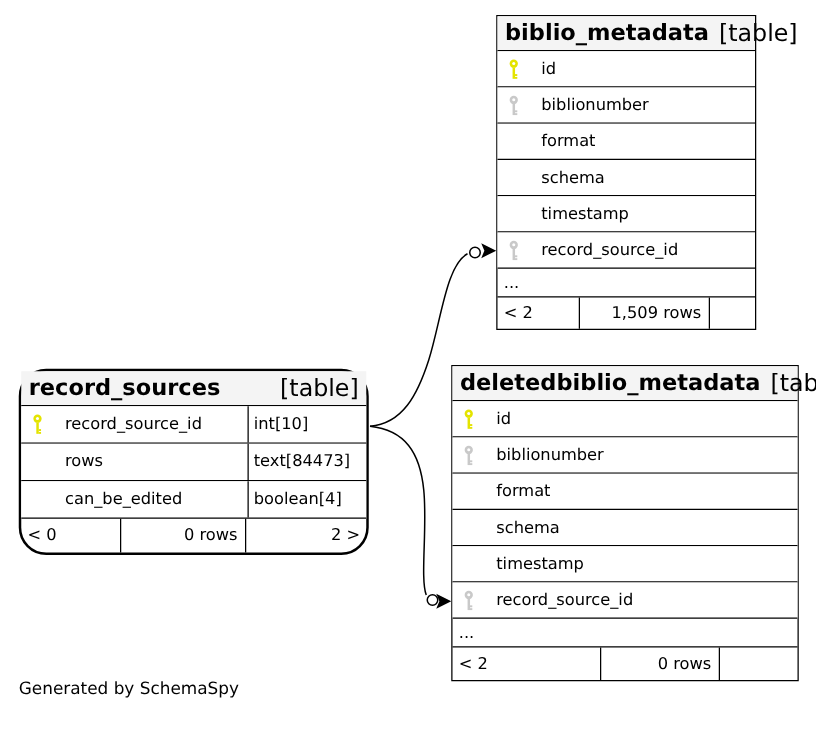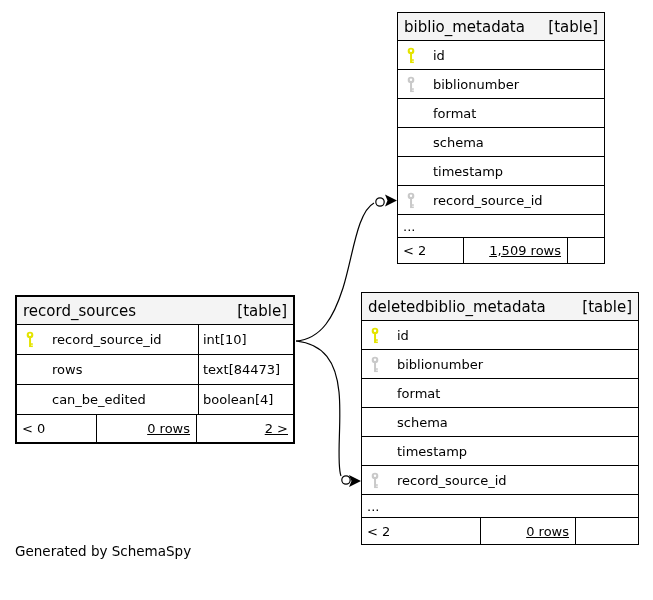--- a/index.html
+++ b/index.html
@@ -6,28 +6,28 @@
   #canvas{
     position:relative;width:653px;height:600px;background:#ffffff;
     font-family:"DejaVu Sans","Liberation Sans",sans-serif;
     font-size:13px;color:#000;overflow:hidden;
   }
   #edges{position:absolute;left:0;top:0;z-index:0;}
   .tbl{
     position:absolute;z-index:1;background:#ffffff;
     border:1px solid #000;box-sizing:border-box;
   }
-  .tbl.focal{border-width:2px;}
+  .tbl.focal{border-width:2px;border-radius:22px;}
   .thead{
     display:flex;justify-content:space-between;align-items:center;
     background:#f4f4f4;border-bottom:1px solid #000;
     height:28px;box-sizing:border-box;padding:0 6px;
   }
-  .tname{font-weight:normal;font-size:15px;white-space:nowrap;}
-  .tkind{font-size:15px;white-space:nowrap;margin-left:8px;}
+  .tname{font-weight:bold;font-size:18px;white-space:nowrap;}
+  .tkind{font-size:19px;white-space:nowrap;margin-left:8px;}
   .row{
     display:flex;align-items:center;height:29px;box-sizing:border-box;
     border-bottom:1px solid #000;background:#fff;
   }
   .focal .row{height:30px;}
   .namecell{display:flex;align-items:center;flex:1 1 auto;height:100%;box-sizing:border-box;}
   .keyicon{width:10px;margin-left:8px;margin-right:17px;flex:0 0 auto;display:flex;align-items:center;}
   .keyicon svg{display:block;}
   .pk{color:#e4e400;}
   .fk{color:#c9c9c9;}
@@ -38,21 +38,21 @@
     display:flex;align-items:center;padding-left:4px;box-sizing:border-box;white-space:nowrap;
   }
   .ellipsisrow{
     height:23px;display:flex;align-items:center;padding-left:5px;
     border-bottom:1px solid #000;box-sizing:border-box;
   }
   .tfoot{display:flex;height:25px;box-sizing:border-box;}
   .fcell{display:flex;align-items:center;box-sizing:border-box;height:100%;white-space:nowrap;}
   .fcell.l{justify-content:flex-start;padding-left:5px;}
   .fcell.r{justify-content:flex-end;padding-right:6px;}
-  .fcell + .fcell{border-left:1px solid #000;text-decoration:underline;}
+  .fcell + .fcell{border-left:1px solid #000;}
   .credit{position:absolute;left:15px;top:543px;font-size:13.5px;z-index:1;}
 </style>
 </head>
 <body>
 
 <div id="canvas">
 
   <svg id="edges" width="653" height="600" viewBox="0 0 653 600">
     <g fill="none" stroke="#000" stroke-width="1.2">
       <path d="M296,341 C322,339 334,316 343,288 C353,256 357,212 374,203"></path>

